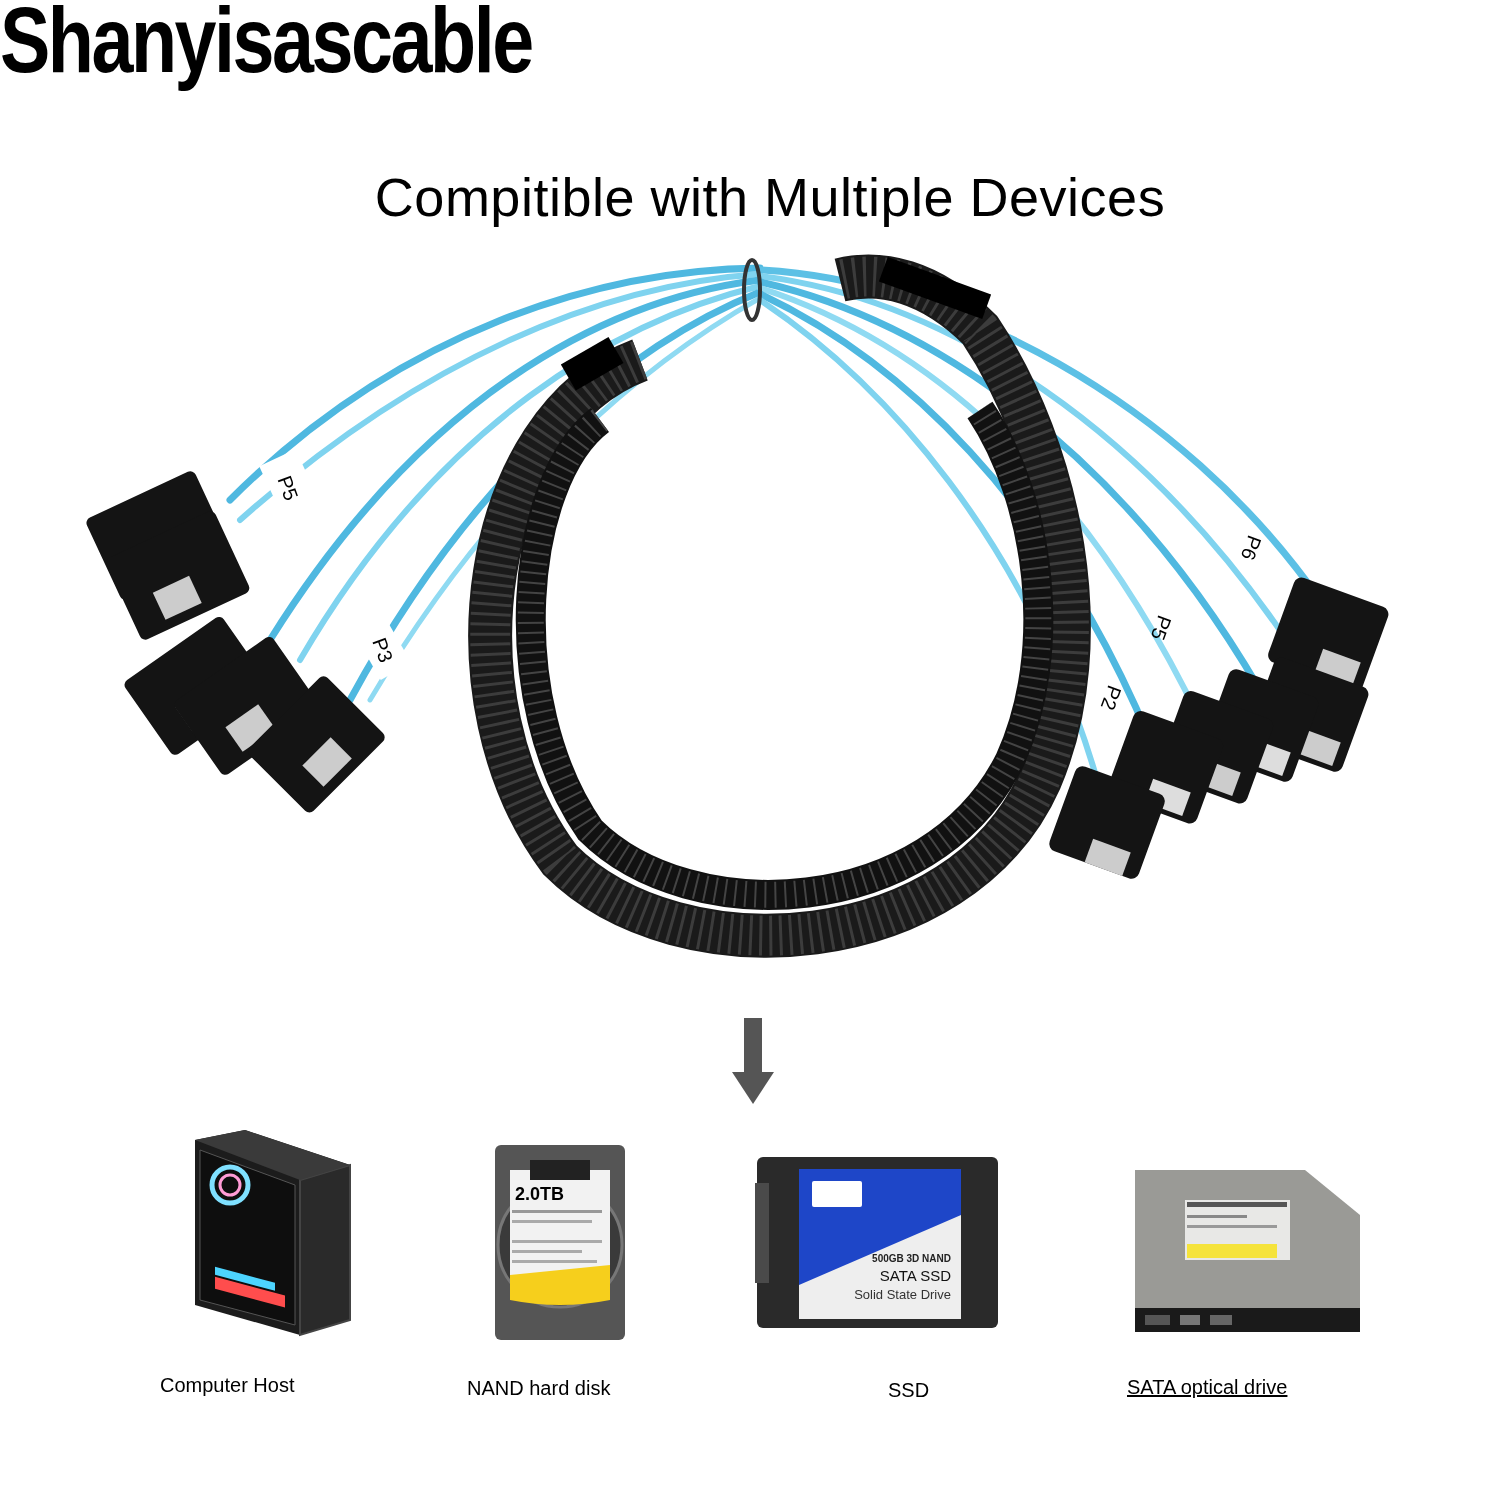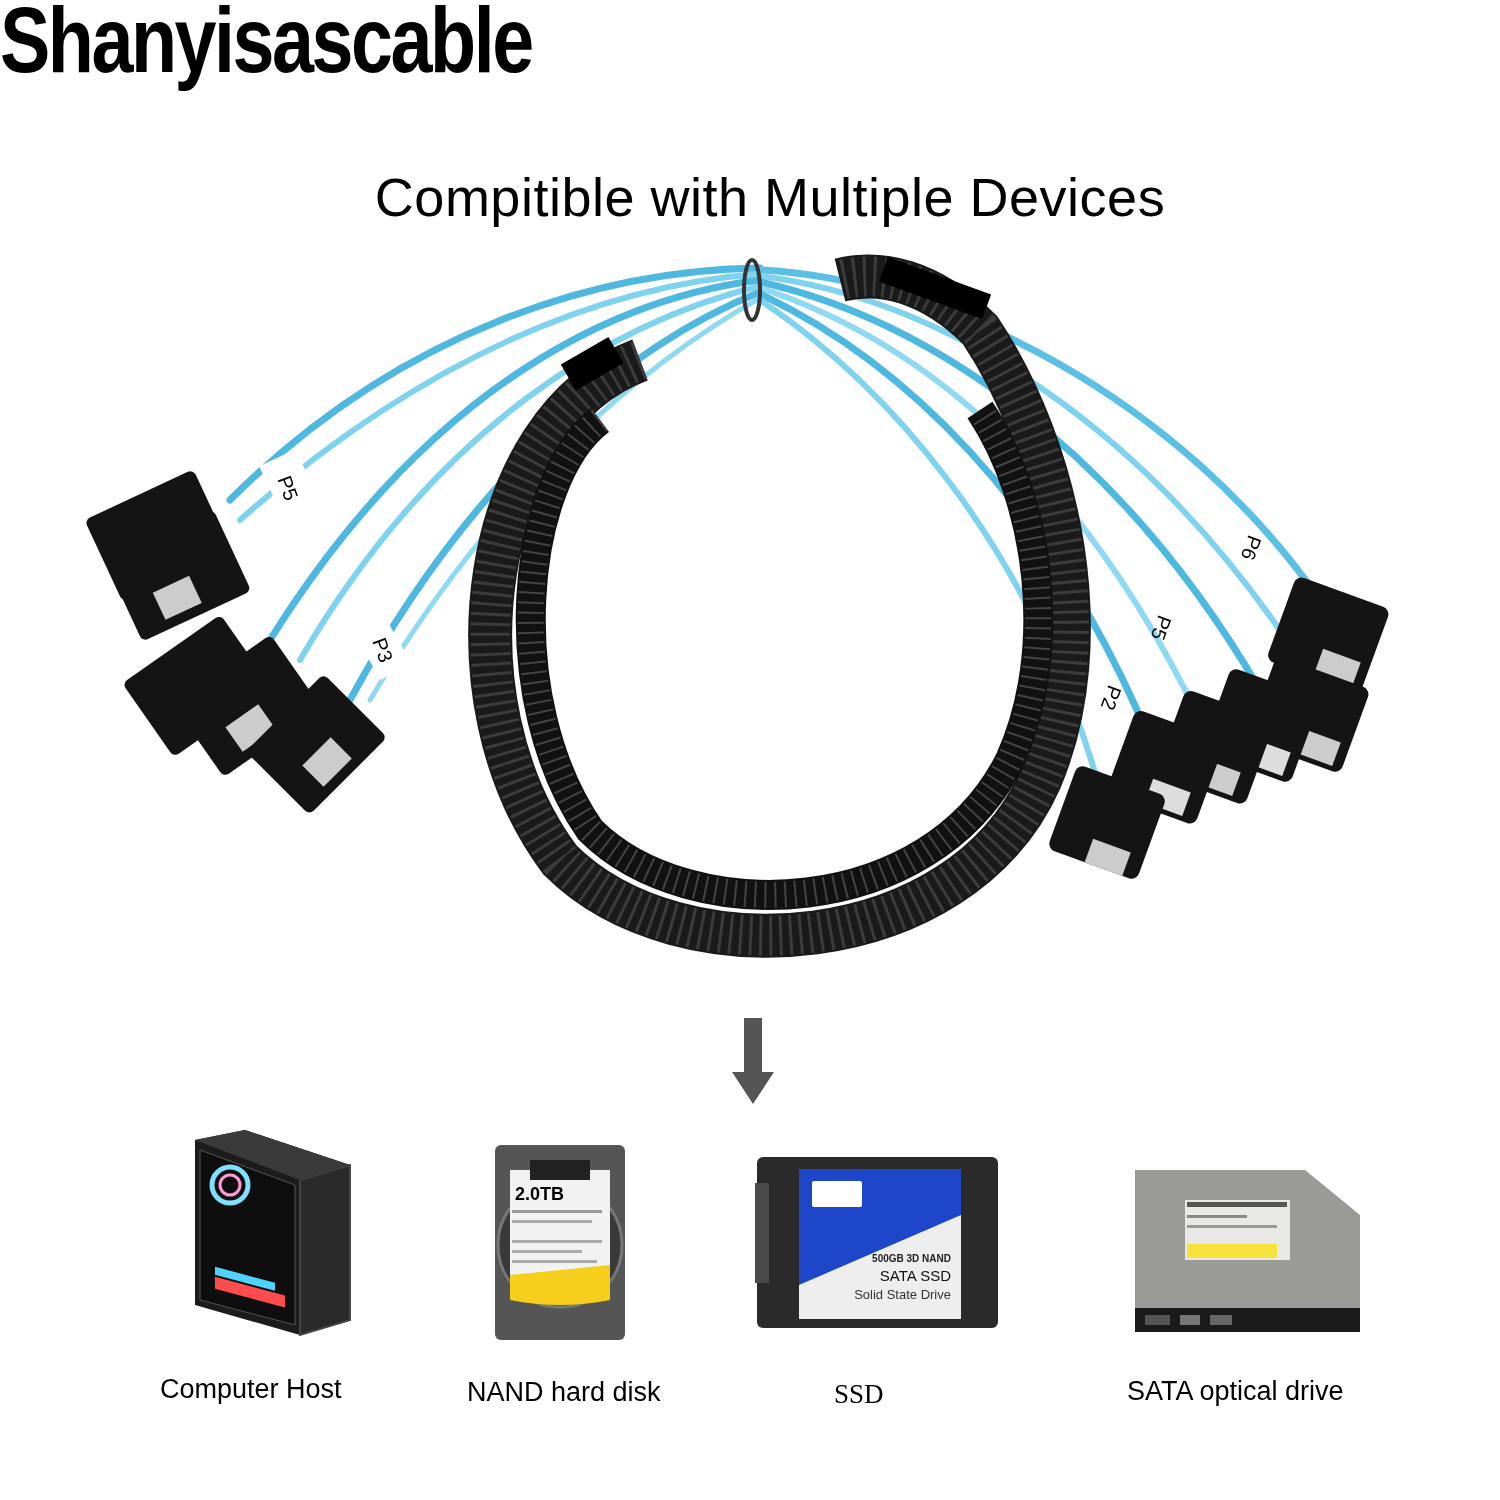--- a/index.html
+++ b/index.html
@@ -2,21 +2,21 @@
 <html><head>
 <meta charset="utf-8">
 <style>
   html, body { margin: 0; padding: 0; background: #ffffff; }
   body { width: 1500px; height: 1500px; position: relative; overflow: hidden; font-family: "Liberation Sans", sans-serif; }
   .brand { position: absolute; left: 0; top: -6px; font-family: "Liberation Sans", sans-serif; font-weight: 700; font-size: 92px; letter-spacing: -3px; color: #000; transform: scaleX(0.82); transform-origin: left top; line-height: 1; }
   .headline { position: absolute; left: 0; width: 1540px; top: 166px; text-align: center; font-size: 54px; color: #000; font-family: "Liberation Sans", sans-serif; letter-spacing: 0.5px; }
   .cable { position: absolute; left: 0; top: 240px; width: 1500px; height: 740px; }
   .arrow { position: absolute; left: 732px; top: 1018px; width: 42px; height: 86px; }
   .device { position: absolute; }
-  .device-label { position: absolute; font-size: 27px; color: #000; font-family: "Liberation Sans", sans-serif; white-space: nowrap; }
+  .device-label { position: absolute; font-size: 20px; color: #000; font-family: "Liberation Sans", sans-serif; white-space: nowrap; }
 </style>
 </head>
 <body>
 
 <div class="brand">Shanyisascable</div>
 <div class="headline">Compitible with Multiple Devices</div>
 
 <svg class="cable" viewBox="0 240 1500 740">
   <g fill="none" stroke-linecap="round">
 
@@ -141,27 +141,27 @@
 <svg class="device" style="left:755px; top:1155px; width:245px; height:175px;" viewBox="0 0 245 175">
   <rect x="2" y="2" width="241" height="171" rx="6" fill="#2a2a2a"></rect>
   <rect x="0" y="28" width="14" height="100" fill="#4a4a4a"></rect>
   <rect x="44" y="14" width="162" height="150" fill="#eeeeee"></rect>
   <polygon points="44,14 206,14 206,60 44,130" fill="#1e46c8"></polygon>
   <rect x="57" y="26" width="50" height="26" rx="2" fill="#ffffff"></rect>
   <text x="196" y="107" text-anchor="end" font-family="Liberation Sans, sans-serif" font-size="10" font-weight="700" fill="#222">500GB 3D NAND</text>
   <text x="196" y="126" text-anchor="end" font-family="Liberation Sans, sans-serif" font-size="15" fill="#111">SATA SSD</text>
   <text x="196" y="144" text-anchor="end" font-family="Liberation Sans, sans-serif" font-size="13" fill="#333">Solid State Drive</text>
 </svg>
-<div class="device-label" style="left:834px; top:1379px;font-family:Liberation Serif, serif;">SSD</div>
+<div class="device-label" style="left:888px; top:1379px;">SSD</div>
 
 <svg class="device" style="left:1115px; top:1160px; width:260px; height:180px;" viewBox="0 0 260 180">
   <polygon points="20,10 190,10 245,55 245,160 20,160" fill="#9a9a96"></polygon>
   <rect x="20" y="148" width="225" height="24" fill="#1a1a1a"></rect>
   <rect x="30" y="155" width="25" height="10" fill="#555"></rect>
   <rect x="65" y="155" width="20" height="10" fill="#777"></rect>
   <rect x="95" y="155" width="22" height="10" fill="#666"></rect>
   <rect x="70" y="40" width="105" height="60" fill="#e8e8e6"></rect>
   <rect x="72" y="42" width="100" height="5" fill="#555"></rect>
   <rect x="72" y="55" width="60" height="3" fill="#888"></rect>
   <rect x="72" y="65" width="90" height="3" fill="#999"></rect>
   <rect x="72" y="84" width="90" height="14" fill="#f5e33b"></rect>
 </svg>
-<div class="device-label" style="left:1127px; top:1376px;">SATA optical drive</div>
+<div class="device-label" style="left:1127px; top:1376px;text-decoration:underline;">SATA optical drive</div>
 
 </body></html>

